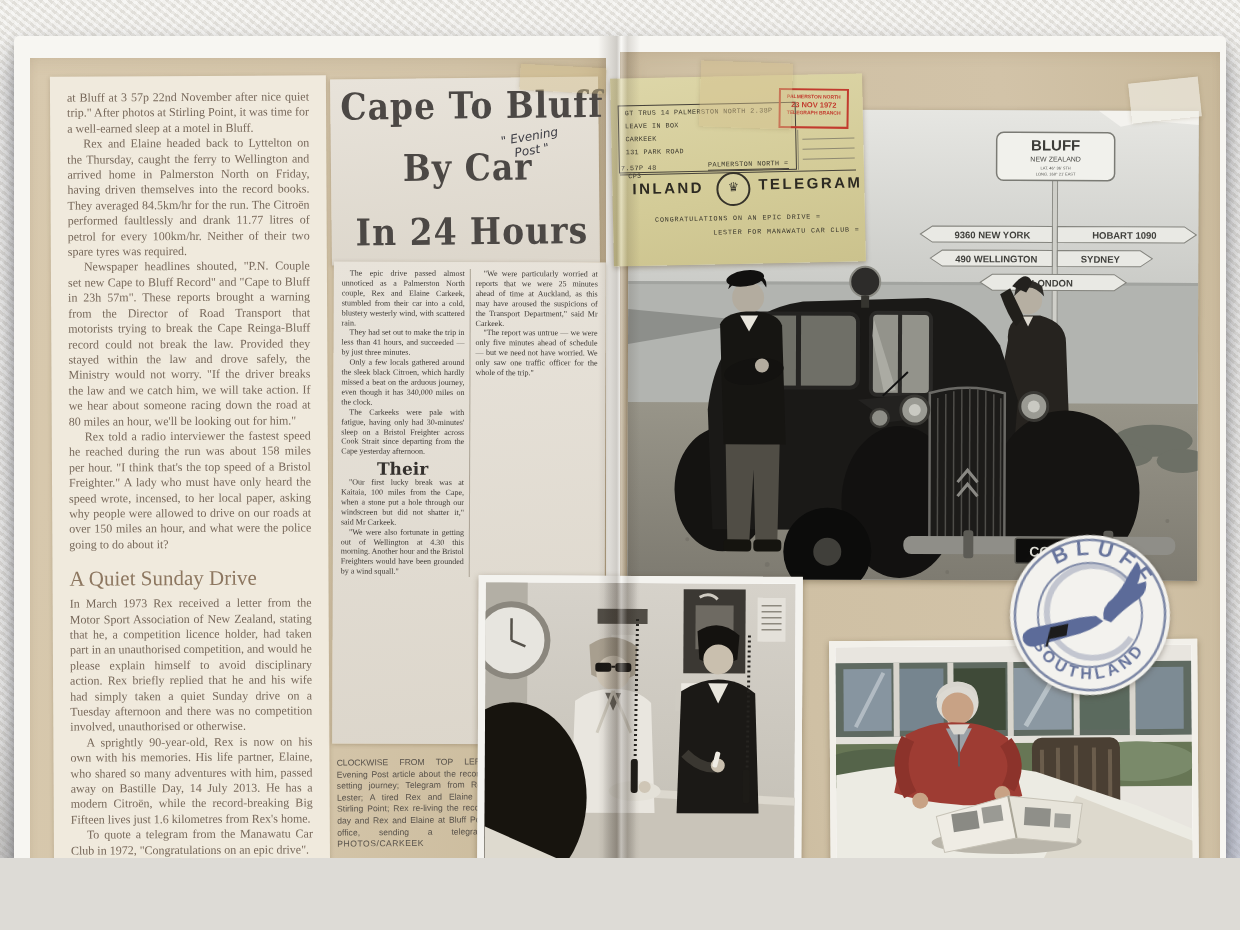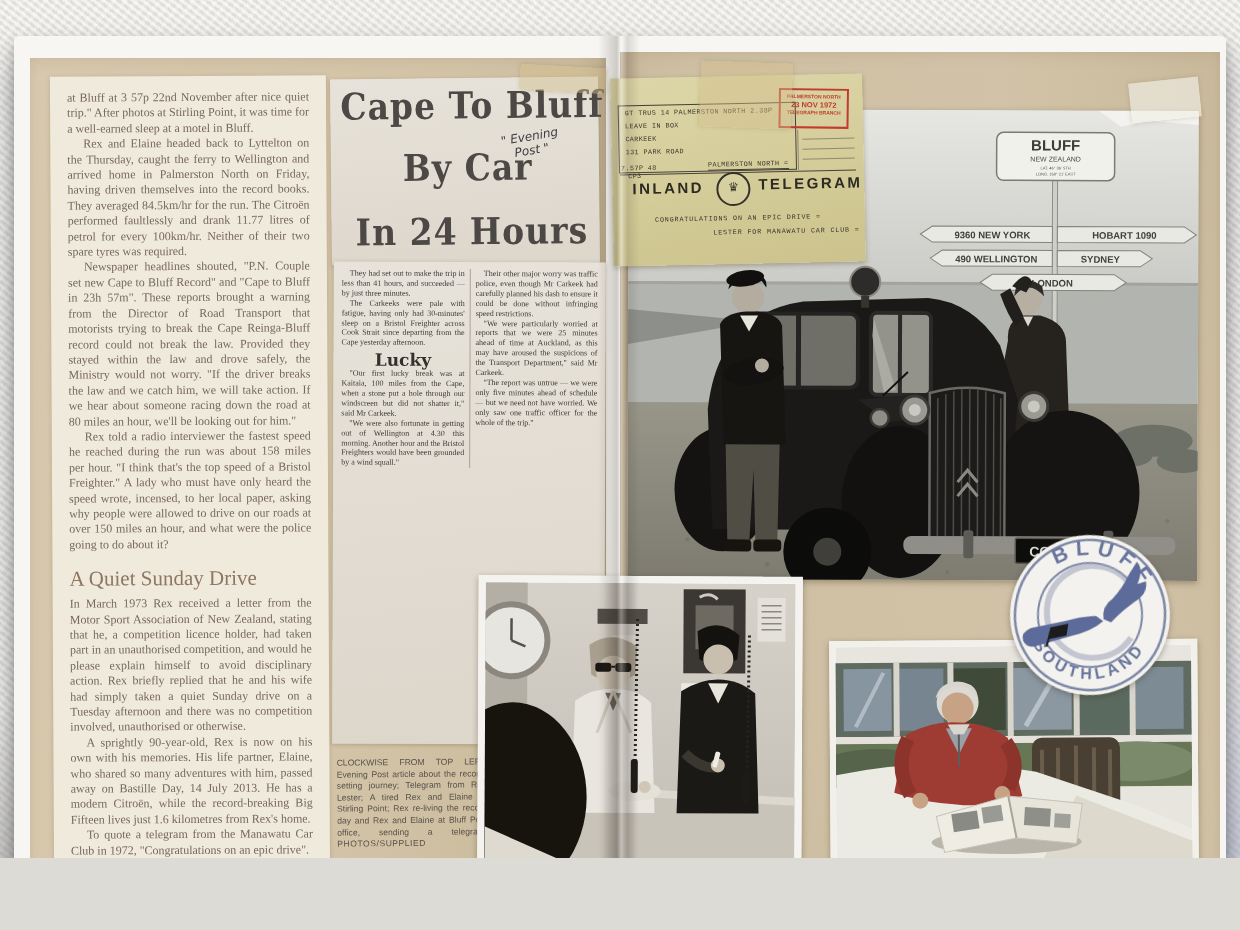--- a/index.html
+++ b/index.html
@@ -110,37 +110,38 @@
   <div class="abs newsprint" id="clip-head">
     <span class="hl" id="hl1">Cape To Bluff</span>
     <span class="hl" id="hl2">By Car</span>
     <span class="hl" id="hl3">In 24 Hours</span>
     <span class="abs" id="hl-note">" Evening Post "</span>
   </div>
 
   <div class="abs newsprint" id="clip-body">
     <div id="clip-cols">
       <div class="ncol" id="ncol-left">
+        <p>The epic drive passed almost unnoticed as a Palmerston North couple, Rex and Elaine Carkeek, stumbled from their car into a cold, blustery westerly wind, with scattered rain.</p>
         <p>They had set out to make the trip in less than 41 hours, and succeeded — by just three minutes.</p>
+        <p>Only a few locals gathered around the sleek black Citroen, which hardly missed a beat on the arduous journey, even though it has 340,000 miles on the clock.</p>
         <p>The Carkeeks were pale with fatigue, having only had 30-minutes' sleep on a Bristol Freighter across Cook Strait since departing from the Cape yesterday afternoon.</p>
-        <div id="lucky-h">Lucky</div>
+        <div id="lucky-h">Their</div>
         <p>"Our first lucky break was at Kaitaia, 100 miles from the Cape, when a stone put a hole through our windscreen but did not shatter it," said Mr Carkeek.</p>
         <p>"We were also fortunate in getting out of Wellington at 4.30 this morning. Another hour and the Bristol Freighters would have been grounded by a wind squall."</p>
       </div>
       <div class="ncol" id="ncol-right">
-        <p>Their other major worry was traffic police, even though Mr Carkeek had carefully planned his dash to ensure it could be done without infringing speed restrictions.</p>
         <p>"We were particularly worried at reports that we were 25 minutes ahead of time at Auckland, as this may have aroused the suspicions of the Transport Department," said Mr Carkeek.</p>
         <p>"The report was untrue — we were only five minutes ahead of schedule — but we need not have worried. We only saw one traffic officer for the whole of the trip."</p>
       </div>
     </div>
   </div>
 
   <div class="abs" id="caption">
     <span>CLOCKWISE FROM TOP LEFT: Evening Post article about the record-setting journey; Telegram from Rob Lester; A tired Rex and Elaine at Stirling Point; Rex re-living the record day and Rex and Elaine at Bluff Post office, sending a telegram.</span>
-    <span style="letter-spacing:.5px;">PHOTOS/SUPPLIED</span>
+    <span style="letter-spacing:.5px;">PHOTOS/CARKEEK</span>
   </div>
 
   <div class="abs photo" id="photo-main">
     <svg width="570" height="470" viewBox="0 0 570 470">
       <defs>
         <linearGradient id="sky" x1="0" y1="0" x2="0" y2="1">
           <stop offset="0" stop-color="#e6e6e2"></stop>
             <stop offset="1" stop-color="#c7c8c4"></stop>
         </linearGradient>
         <linearGradient id="ground" x1="0" y1="0" x2="0" y2="1">

